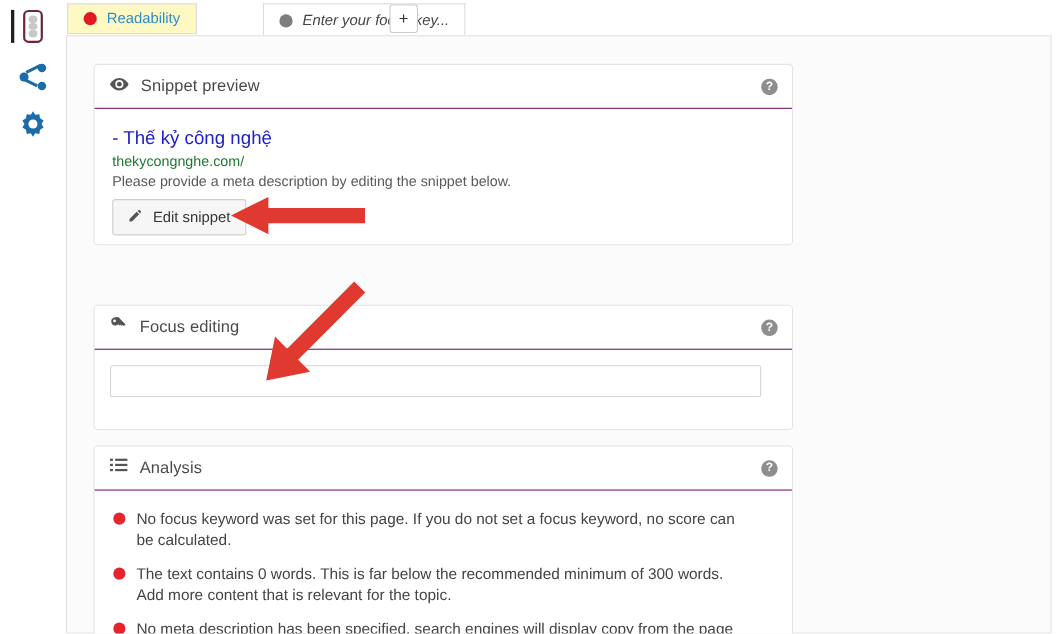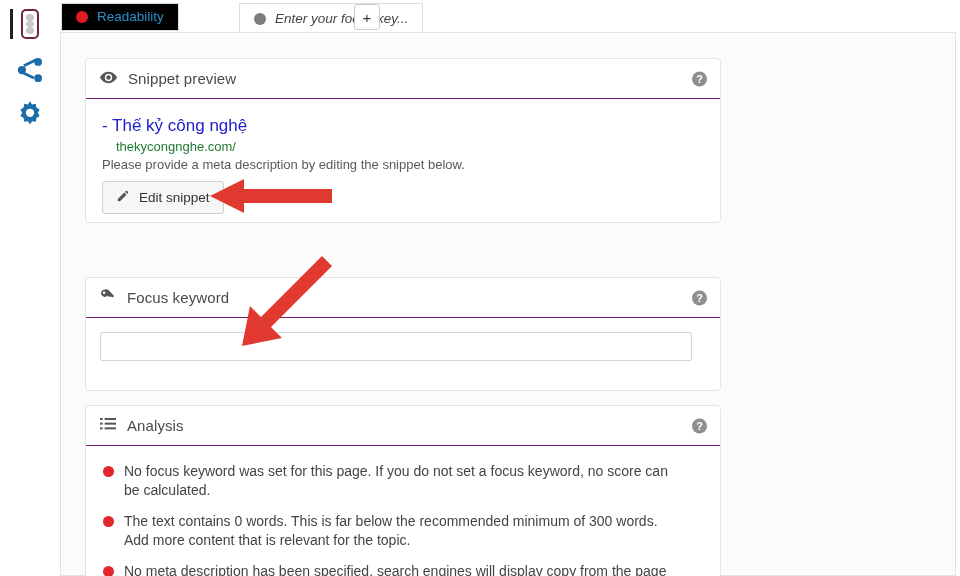--- a/index.html
+++ b/index.html
@@ -47,21 +47,21 @@
   
   .tabstrip {
     position: absolute; left: 60px; top: 0; width: 900px; height: 33px;
     background: #ffffff;
   }
   .tab {
     position: absolute; top: 3px; height: 28px;
     display: flex; align-items: center; gap: 9px;
     padding: 0 14px;
     border: 1px solid #dcdcdc;
-    background: #000000;
+    background: #fef9c3;
     font-size: 13.5px;
     white-space: nowrap;
   }
   .tab.t0 { left: 1px; }
   .tab.t1 { left: 179px; background: #ffffff; border-bottom-color: #ffffff; height: 31px; }
   .tab .bullet { width: 12px; height: 12px; border-radius: 50%; flex: none; }
   .tab .label { line-height: 1; }
   .tab.t0 .label { color: #2d8fc9; }
   .tab.t1 .label { color: #444; font-style: italic; }
 
@@ -113,21 +113,21 @@
 
   #card-snippet { top: 25px; height: 165px; }
   #card-focus   { top: 244px; height: 114px; }
   #card-analysis{ top: 372px; height: 210px; }
 
   
   .snip-title {
     color: #2020c8; font-size: 17px; line-height: 22px;
     margin: 2px 0 1px 2px; font-family: "Liberation Sans", sans-serif;
   }
-  .snip-url { color: #1f7a33; font-size: 13px; line-height: 18px; margin-left: 16px; }
+  .snip-url { color: #1f7a33; font-size: 13px; line-height: 18px; margin-left: 2px; }
   .snip-desc { color: #5a5a5a; font-size: 13px; line-height: 18px; margin-left: 2px; }
 
   .edit-btn {
     margin: 7px 0 0 2px;
     display: inline-flex; align-items: center; gap: 9px;
     padding: 7px 13px;
     border: 1px solid #cfcfcf; border-radius: 3px;
     background: #f6f6f6; color: #333; font-size: 13.5px;
   }
 
@@ -237,21 +237,21 @@
       </div>
     </div>
 
     <div class="card" id="card-focus">
       <div class="card-head">
         <span>
           <svg width="16" height="16" viewBox="0 0 24 24" fill="#555">
             <path d="M7.3 2.2a5.6 5.6 0 1 0 3.9 9.6l1.5 1.5 1.6-1.1 1.4 1.6 1.6-1.2 1.4 1.6 2.6-2.2-7-7.0A5.6 5.6 0 0 0 7.3 2.2zm-1.1 3a1.9 1.9 0 1 1 0 3.8 1.9 1.9 0 0 1 0-3.8z"></path>
           </svg>
         </span>
-        <span class="title">Focus keyword</span>
+        <span class="title">Focus editing</span>
         <span class="help">?</span>
       </div>
       <div class="card-body">
         <input class="kw-input" type="text" value="" style="">
       </div>
     </div>
 
     <div class="card" id="card-analysis">
       <div class="card-head">
         <span>

